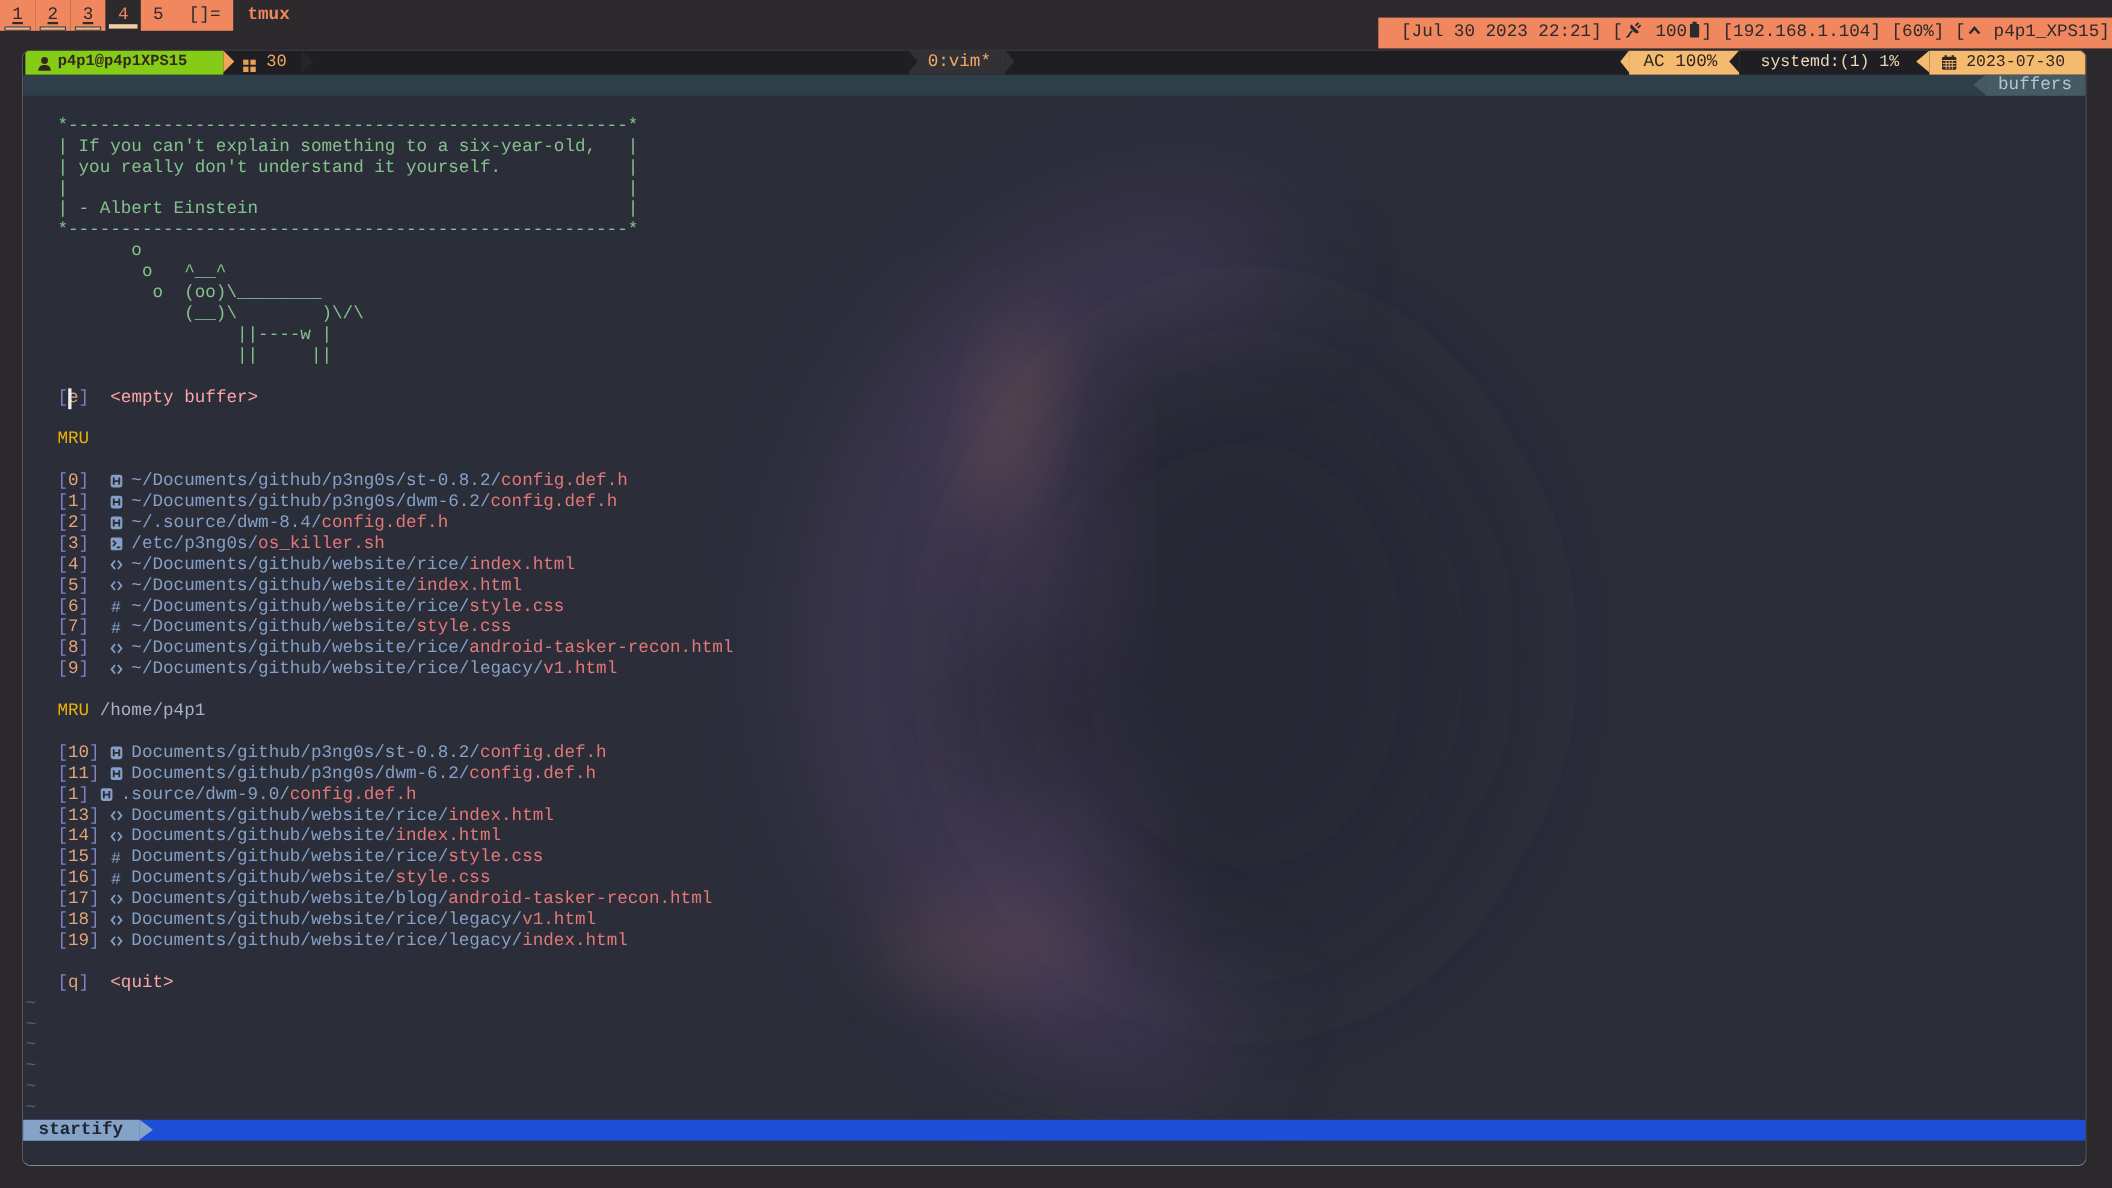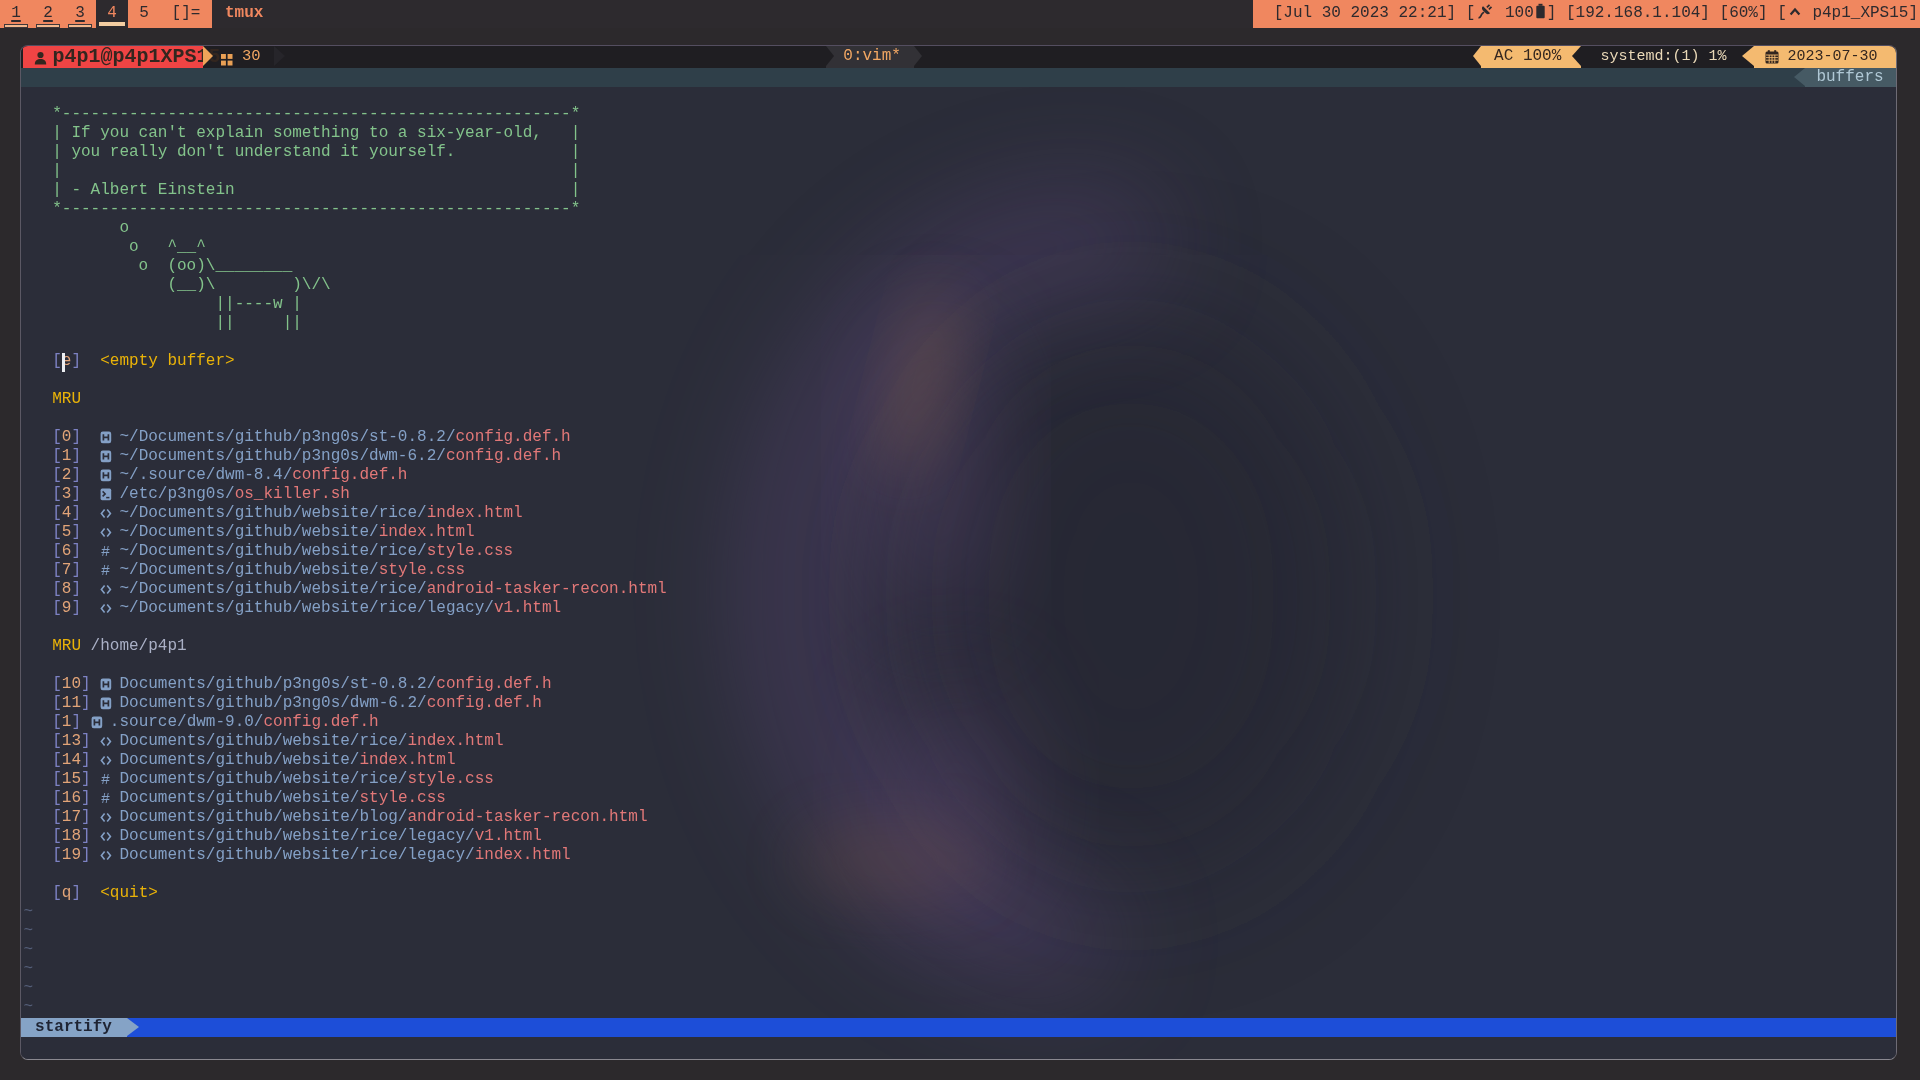--- a/index.html
+++ b/index.html
@@ -8,21 +8,21 @@
   font-size:16px; line-height:27px; color:#2d2a2e; background:#f0875f; }
 .tag.sel { background:#2d2a2e; color:#f0875f; }
 .ubox { position:absolute; left:4px; right:4px; top:23.8px; height:4.2px;
   border:1.5px solid #3e3739; background:#f3b88e; }
 .tag .d { text-decoration:underline; text-decoration-thickness:1.7px; text-underline-offset:3px; }
 .usel { position:absolute; left:3px; right:3px; top:22px; height:4.2px; background:#f3cda2; }
 #ltsym { position:absolute; left:160px; top:0; width:52px; height:28px; background:#f0875f;
   color:#2d2a2e; font-size:16px; line-height:27px; text-align:center; }
 #wtitle { position:absolute; left:225px; top:0; height:28px; color:#f0875f;
   font-size:16px; line-height:27px;font-weight:bold; }
-#status { position:absolute; left:1253px; right:0; top:0; height:28px; background:#f0875f;
+#status { position:absolute; left:1253px; right:0; top:16px; height:28px; background:#f0875f;
   color:#2d2a2e; font-size:16px; line-height:27px; text-align:right; padding-right:2px;
   white-space:pre; }
 #status svg { vertical-align:-2px; }
 #win { position:absolute; left:19.5px; top:45px; width:1877px; height:1014.5px;
   border:1.6px solid; border-color:#544e60 #6e6b75 #8a8890 #5b5864; border-radius:8px; background:#2b2d39; overflow:hidden; }
 #termbg { position:absolute; left:0; top:0; right:0; bottom:0; background:#2b2d39; }
 #termbg svg { position:absolute; left:0; top:0; }
 #tmuxbar { position:absolute; left:0; top:0; right:0; height:21.5px; background:#1f1e22;
   font-size:15px; line-height:21.5px; }
 #tmuxbar .seg { position:absolute; top:0; height:21.5px; }
@@ -30,21 +30,21 @@
   border-top:10.75px solid transparent; border-bottom:10.75px solid transparent; }
 #tabline { position:absolute; left:0; top:21.5px; right:0; height:19px; background:#2f3f49; }
 #bufseg { position:absolute; right:0; top:0; width:91px; height:19px; background:#465a64;
   color:#b0c8d5; font-size:16px; line-height:19px; text-align:center; }
 #buftri { position:absolute; right:91px; top:0; width:0; height:0;
   border-top:9.5px solid transparent; border-bottom:9.5px solid transparent;
   border-right:11px solid #465a64; }
 #content { position:absolute; left:2.9px; top:40.4px; font-size:16px; line-height:19px;
   white-space:pre; color:#c6c8d1; }
 #content .g { color:#83c38b; }
-#content .c { color:#eab308;margin-top:37px; }
+#content .c { color:#fca5a5;margin-top:37px; }
 #content .p { color:#7d82c4; }
 #content .o { color:#e2a478; }
 #content .b { color:#84a0c6; }
 #content .r { color:#e27878; }
 #content .m { color:#eab308; }
 #content .w { color:#aab0c6; }
 #content .t { color:#545e78; }
 .icw { display:inline-block; width:19.2px; height:19px; vertical-align:top; }
 #cursor { position:absolute; left:41.5px; top:306.5px; width:2.8px; height:19px; background:#eceef2; }
 #statusline { position:absolute; left:0; top:971.5px; right:0; height:19px; background:#1d4ed8; }
@@ -91,21 +91,21 @@
 </defs>
 <ellipse cx="1110" cy="550" rx="225" ry="285" fill="#23242f" opacity="0.45" filter="url(#b70)"></ellipse>
 <path d="M 1095 195 A 292 348 0 0 0 1045 895" stroke="#6e5190" stroke-width="102" fill="none" opacity="0.33" stroke-linecap="round" filter="url(#b55)"></path>
 <ellipse cx="915" cy="430" rx="52" ry="155" fill="#7a5898" opacity="0.30" filter="url(#b55)"></ellipse>
 <ellipse cx="935" cy="750" rx="65" ry="115" fill="#7a5898" opacity="0.27" filter="url(#b55)"></ellipse>
 <ellipse cx="900" cy="335" rx="26" ry="95" fill="#926b42" opacity="0.32" filter="url(#b30)" transform="rotate(14 900 335)"></ellipse>
 <ellipse cx="870" cy="815" rx="95" ry="40" fill="#6e513f" opacity="0.28" filter="url(#b30)"></ellipse>
 </svg>
     </div>
   <div id="tmuxbar">
-    <div class="seg" style="left:2px;width:180.5px;background:#ef4444;color:#33261f;font-weight:bold;font-size:20px;font-family:Liberation Mono, monospace;">
+    <div class="seg" style="left:2px;width:180.5px;background:#84cc16;color:#33261f;font-weight:bold;font-size:14px;font-family:Liberation Mono, monospace;">
       <svg style="position:absolute;left:11px;top:5px" width="13" height="14" viewBox="0 0 13 14">
           <circle cx="6.5" cy="4" r="3.1" fill="#33261f"></circle>
           <path d="M0.8 13.4 C0.8 9.4 3.2 8 6.5 8 C9.8 8 12.2 9.4 12.2 13.4 Z" fill="#33261f"></path>
         </svg>
       <span style="position:absolute;left:30px;">p4p1@p4p1XPS15</span>
     </div>
     <div class="tri" style="left:182.5px;border-left:10px solid #efa459;"></div>
     <svg style="position:absolute;left:200.5px;top:7.5px" width="12" height="12" viewBox="0 0 12 12">
         <rect x="0" y="0" width="4.9" height="4.9" fill="#e9a055"></rect>
         <rect x="6.6" y="0" width="4.9" height="4.9" fill="#e9a055"></rect>

